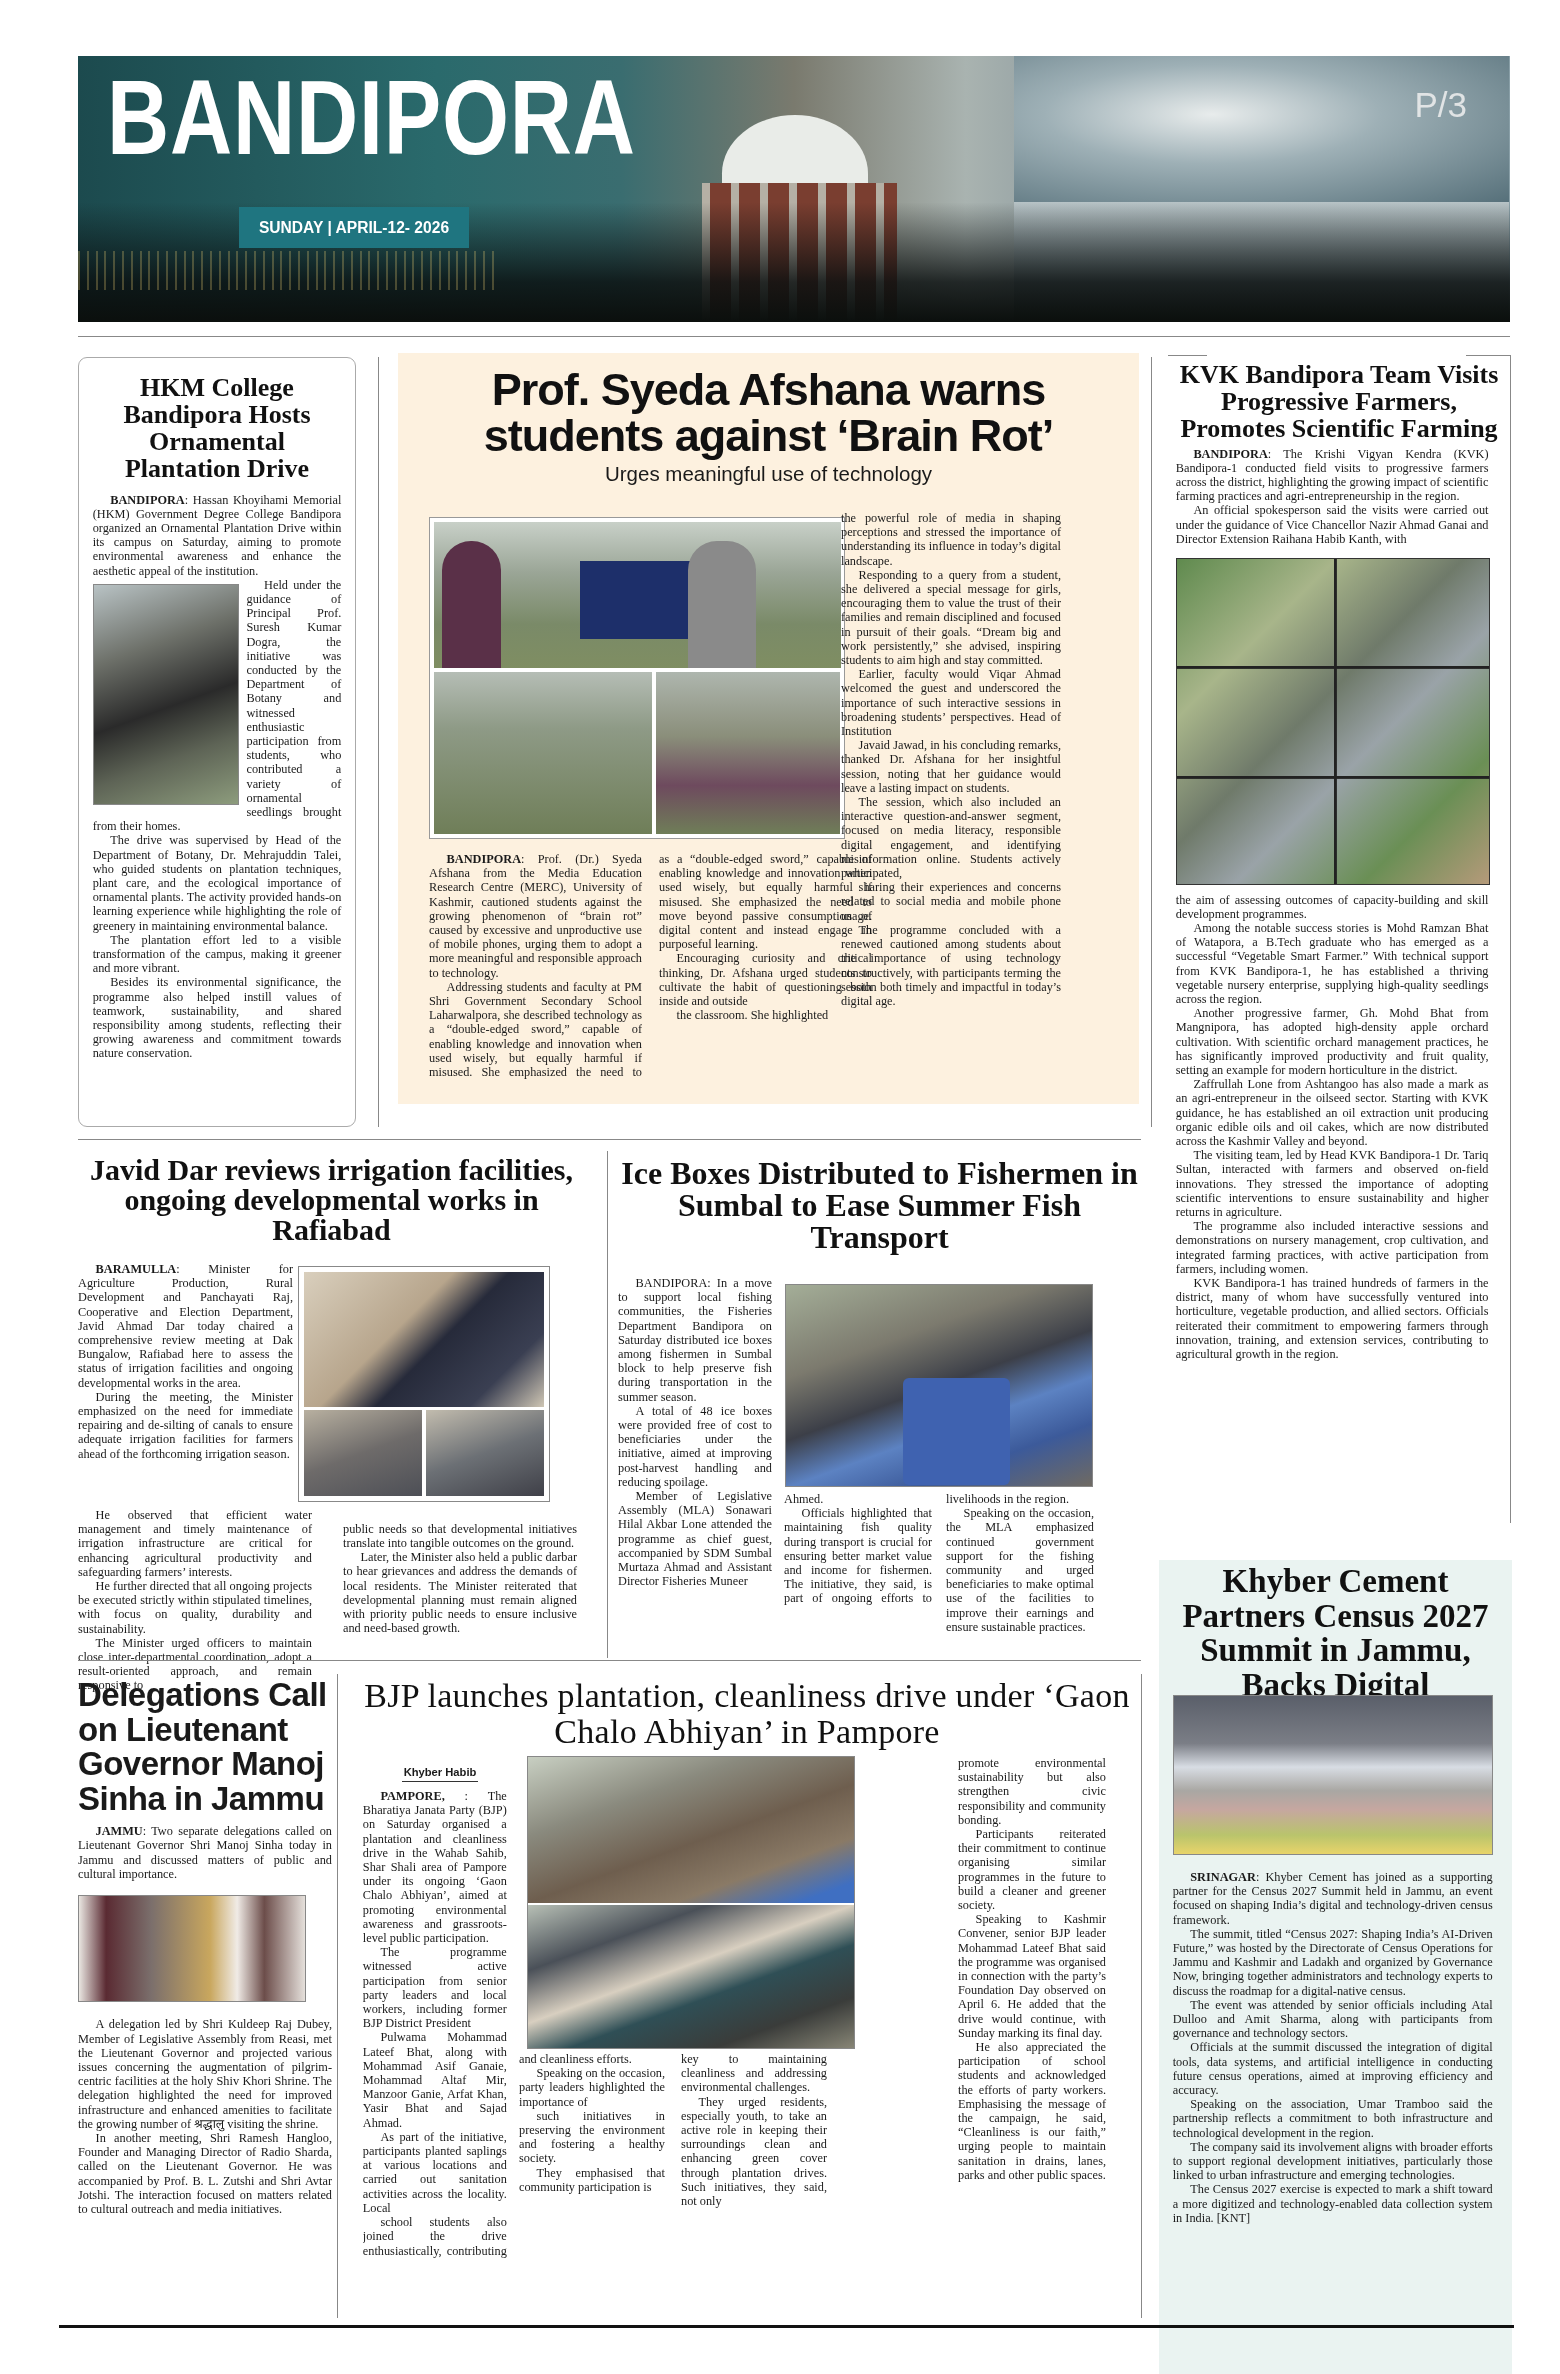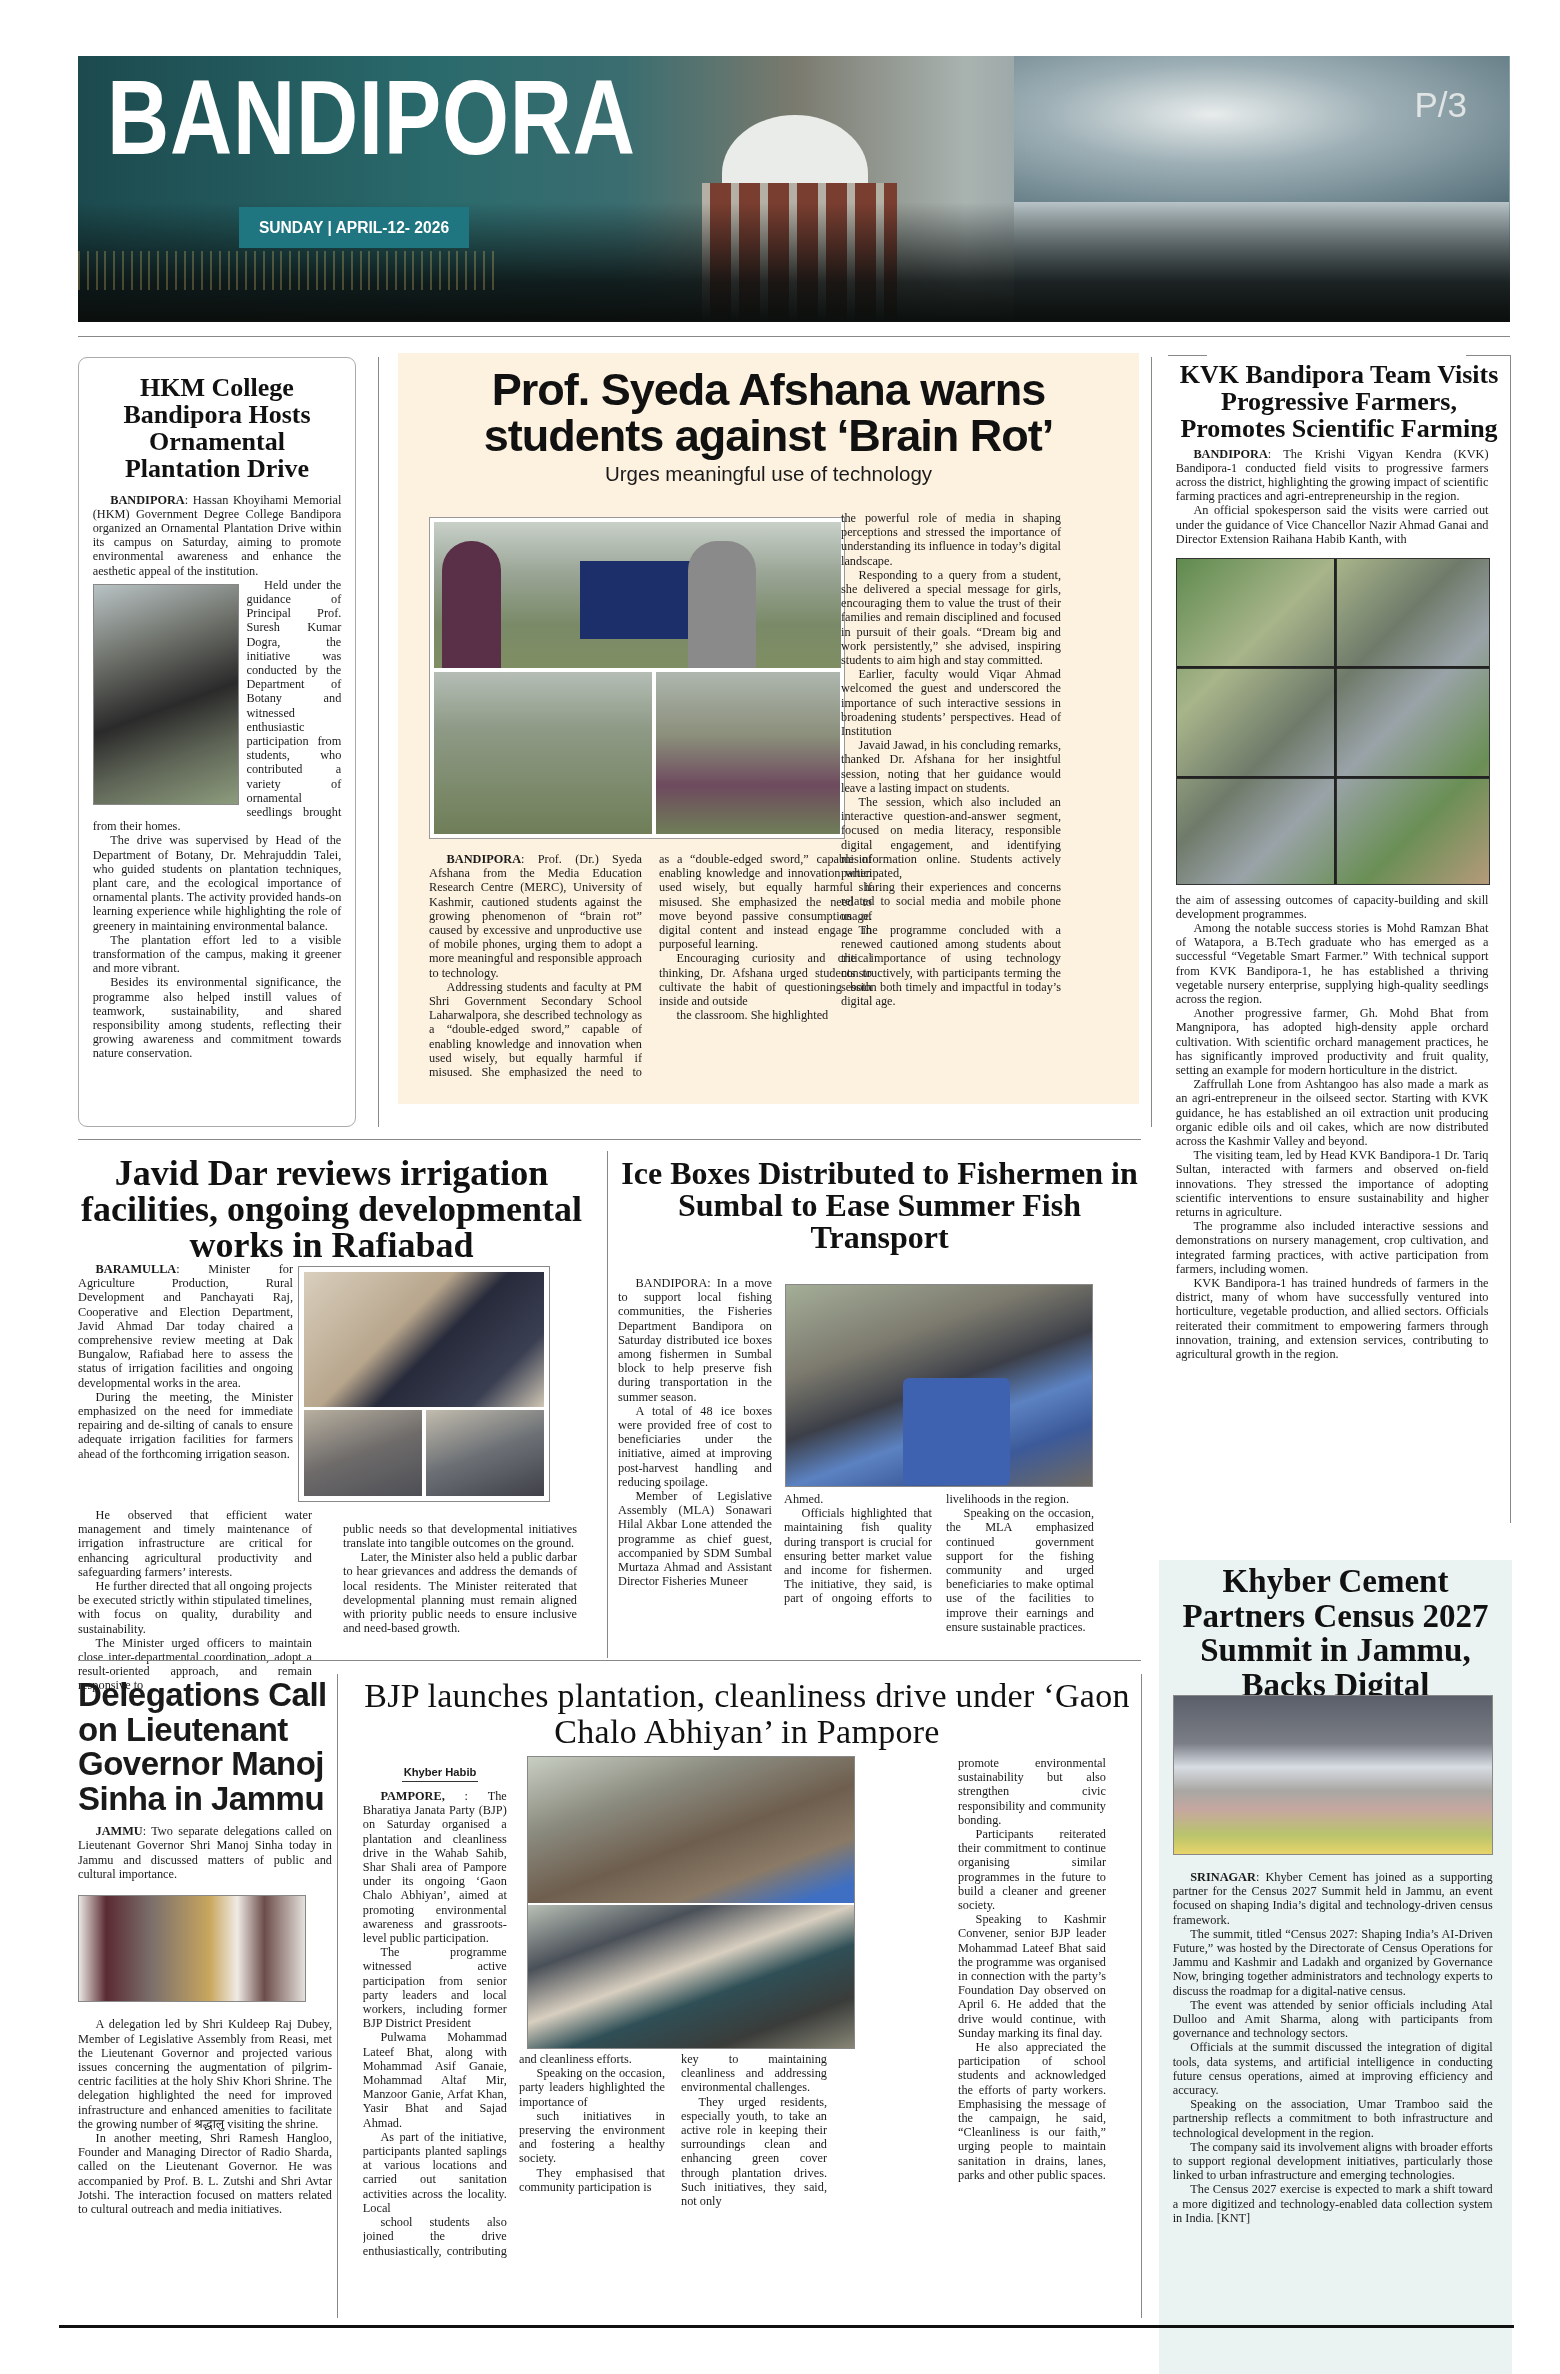--- a/index.html
+++ b/index.html
@@ -118,21 +118,21 @@
     <p>Zaffrullah Lone from Ashtangoo has also made a mark as an agri-entrepreneur in the oilseed sector. Starting with KVK guidance, he has established an oil extraction unit producing organic edible oils and oil cakes, which are now distributed across the Kashmir Valley and beyond.</p>
     <p>The visiting team, led by Head KVK Bandipora-1 Dr. Tariq Sultan, interacted with farmers and observed on-field innovations. They stressed the importance of adopting scientific interventions to ensure sustainability and higher returns in agriculture.</p>
     <p>The programme also included interactive sessions and demonstrations on nursery management, crop cultivation, and integrated farming practices, with active participation from farmers, including women.</p>
     <p>KVK Bandipora-1 has trained hundreds of farmers in the district, many of whom have successfully ventured into horticulture, vegetable production, and allied sectors. Officials reiterated their commitment to empowering farmers through innovation, training, and extension services, contributing to agricultural growth in the region.</p>
   </div>
 </div>
 
 <div class="rule" style="left:78px;top:1139px;width:1063px;height:1px"></div>
 
 <div class="abs" style="left:78px;top:1151px;width:507px;height:371px">
-  <div class="hl" style="font-size:36px;margin:3.9px 0 5.9px;line-height:1.0">Javid Dar reviews irrigation facilities, ongoing developmental works in Rafiabad</div>
+  <div class="hl" style="font-size:30px;margin:3.9px 0 5.9px;line-height:1.0">Javid Dar reviews irrigation facilities, ongoing developmental works in Rafiabad</div>
   <div class="col" style="left:0;top:111px;width:215px">
     <p><span class="dl">BARAMULLA</span><span>: Minister for Agriculture Production, Rural Development and Panchayati Raj, Cooperative and Election Department, Javid Ahmad Dar today chaired a comprehensive review meeting at Dak Bungalow, Rafiabad here to assess the status of irrigation facilities and ongoing developmental works in the area.</span></p>
     <p>During the meeting, the Minister emphasized on the need for immediate repairing and de-silting of canals to ensure adequate irrigation facilities for farmers ahead of the forthcoming irrigation season.</p>
   </div>
   <div class="photo" style="left:220px;top:115px;width:252px;height:236px;background:#fff">
     <div class="abs" style="left:4.9px;top:4.9px;width:240px;height:135px;background:linear-gradient(135deg,#d9cfbd 0,#b7a58c 40%,#262a3a 55%,#3a3f52 80%,#cfc6b4 100%)"></div>
     <div class="abs" style="left:4.9px;top:143px;width:118px;height:86px;background:linear-gradient(160deg,#b8b0a0,#6e6b6a 50%,#4d4f56)"></div>
     <div class="abs" style="left:127px;top:143px;width:118px;height:86px;background:linear-gradient(160deg,#c2bcae,#6c7075 50%,#3f4048)"></div>
   </div>
 </div>

